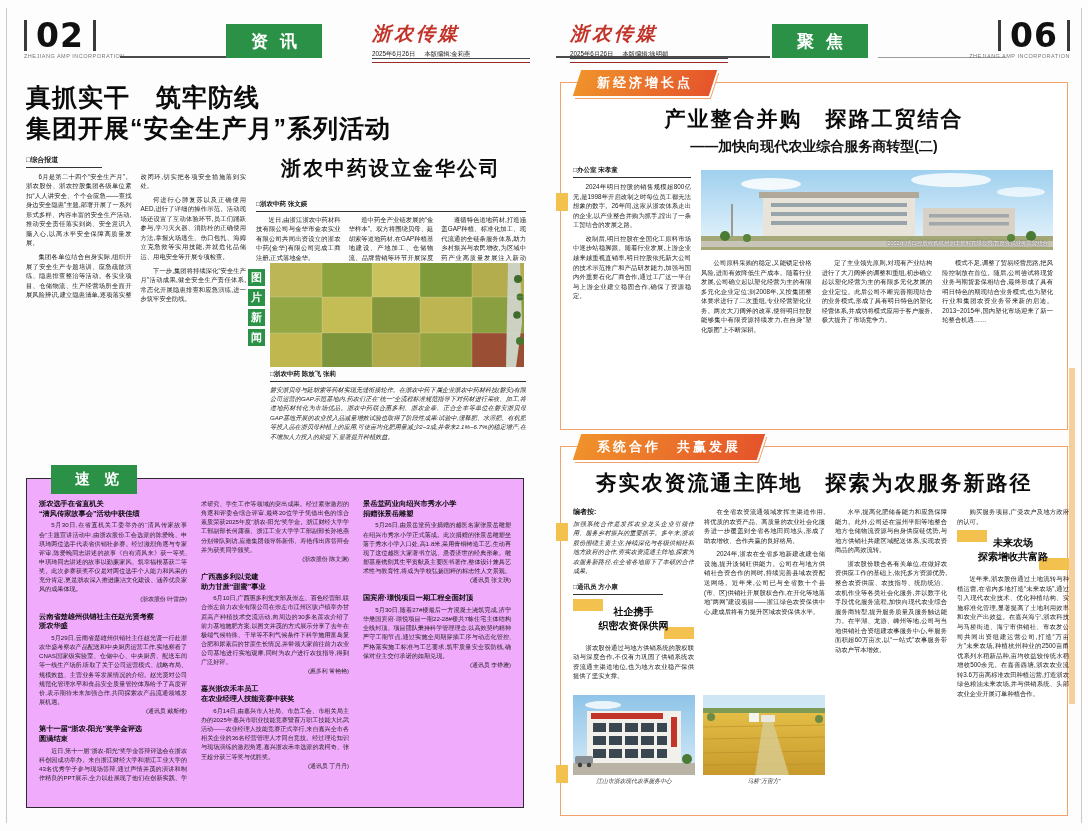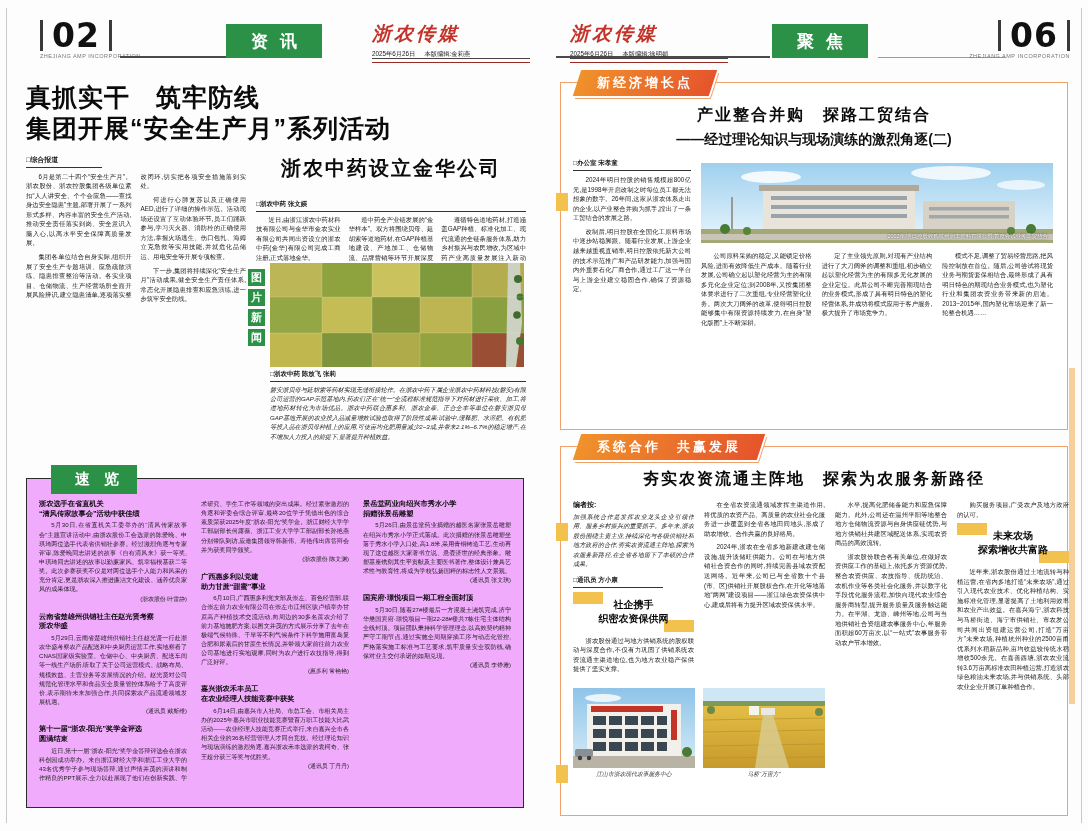--- a/index.html
+++ b/index.html
@@ -9,21 +9,21 @@
   }
   .edge{position:absolute;top:8px;bottom:8px;width:1px;background:#c9c9c9}
   .edge-l{left:6px}.edge-r{left:1081px}
 
   .page{position:absolute;top:16px;height:806px;background:transparent}
   .page-left{left:18px;width:514px}
   .page-right{left:556px;width:520px}
 
   
   .hdr{position:relative;height:56px}
-  .pageno{position:absolute;top:4px;left:22px}
+  .pageno{position:absolute;top:4px;left:6px}
   .page-right .pageno{left:auto;right:6px;text-align:right}
   .pageno .num{display:inline-block;border-left:3px solid #3a3a3a;border-right:3px solid #3a3a3a;
     padding:0 9px;font-size:33px;font-weight:800;line-height:.95;letter-spacing:1px;
     font-family:"DejaVu Sans",sans-serif;color:#111}
   .pageno .org{font-size:5.5px;color:#777;letter-spacing:.5px;margin-top:2px;white-space:nowrap}
   .hdr-rule{position:absolute;background:#4a4a4a;height:2px}
   .page-left .hdr-rule{left:102px;top:40px;width:106px}
   .page-right .hdr-rule{left:0;top:40px;width:214px}
   .hdr-rule2{position:absolute;left:322px;top:41px;width:128px;height:1px;background:#9a9a9a}
   .section-badge{position:absolute;top:8px;width:96px;height:34px;background:#2a9146;color:#fff;
@@ -76,21 +76,21 @@
   
   .secbox{position:absolute;left:4px;width:508px;border:1px solid #f2a269;box-sizing:border-box;background:#fff}
   .sec1{top:66px;height:348px}
   .sec2{top:430px;height:370px}
   .ysq{position:absolute;width:12px;height:18px;background:#f2c14e}
   .tabwrap{position:absolute;top:-13px;left:16px;height:26px}
   .tab{height:26px;display:flex;align-items:center;color:#fff;font-weight:800;font-size:13px;letter-spacing:3px;
     background:linear-gradient(95deg,#f0922b,#e5542b);transform:skewX(-18deg);padding:0 20px;
     box-shadow:2px 2px 0 #fff,3px 3px 0 #f2a269}
   .tab>span{display:inline-block;transform:skewX(18deg);white-space:nowrap}
-  .sec-headline{margin-top:22px;text-align:center;font-size:16px;font-weight:900;letter-spacing:2px;color:#0b0b0b}
+  .sec-headline{margin-top:22px;text-align:center;font-size:21px;font-weight:900;letter-spacing:2px;color:#0b0b0b}
   .sec-subhead{text-align:center;font-size:14px;font-weight:700;margin-top:5px;color:#111}
 
   .sec1-content{position:relative;margin:10px 12px 0;height:246px}
   .s1-col1{position:absolute;left:0;top:0;width:118px;height:242px;overflow:hidden}
   .s1-byline{font-size:6.5px;font-weight:700;border-bottom:1px solid #333;padding-bottom:2px;margin-bottom:4px}
   .s1-photo{position:absolute;left:128px;top:4px;width:352px;height:80px}
   .s1-photo svg{display:block;width:100%;height:100%}
   .photocap{position:absolute;right:5px;bottom:3px;font-size:5.4px;color:#fff;text-shadow:0 0 2px rgba(0,0,0,.9)}
   .s1-bottom{position:absolute;left:128px;top:92px;width:352px;height:150px;column-count:3;column-gap:10px;overflow:hidden}
 
@@ -278,21 +278,21 @@
   </div>
 
   <div class="secbox sec1">
     <div class="ysq" style="left:-5px;top:110px"></div>
     <div class="tabwrap">
       <div class="tab">
           <span>新经济增长点</span>
         </div>
     </div>
     <div class="sec-headline">产业整合并购　探路工贸结合</div>
-    <div class="sec-subhead">——经过理论知识与现场演练的激烈角逐(二)</div>
+    <div class="sec-subhead">——加快向现代农业综合服务商转型(二)</div>
 
     <div class="sec1-content">
       <div class="s1-col1">
         <div class="s1-byline">□办公室 宋孝童</div>
         <div class="smalltext">
           <p>2024年明日控股的销售规模超800亿元,是1998年开启改制之时每位员工都无法想象的数字。26年间,这家从浙农体系走出的企业,以产业整合并购为抓手,蹚出了一条工贸结合的发展之路。</p>
           <p>改制后,明日控股在全国化工原料市场中逐步站稳脚跟。随着行业发展,上游企业越来越重视直销率,明日控股依托新大公司的技术示范推广和产品研发能力,加强与国内外重要石化厂商合作,通过工厂这一平台与上游企业建立稳固合作,确保了资源稳定。</p>
         </div>
       </div>
 

